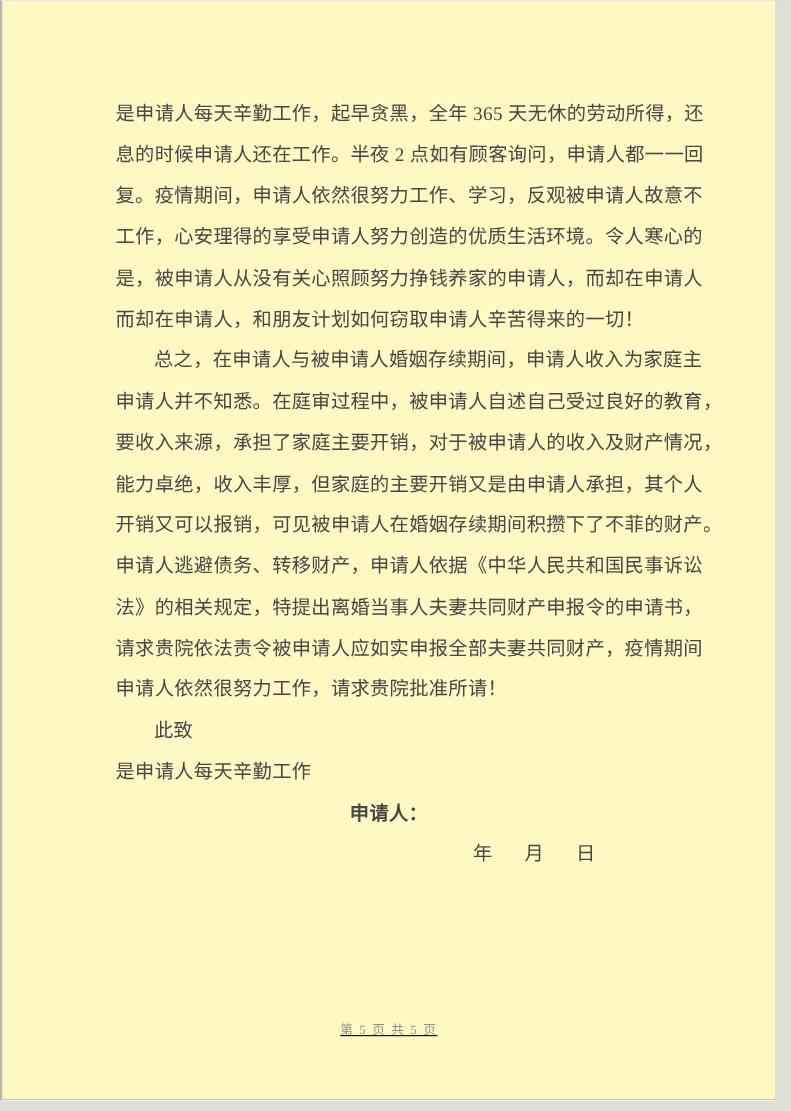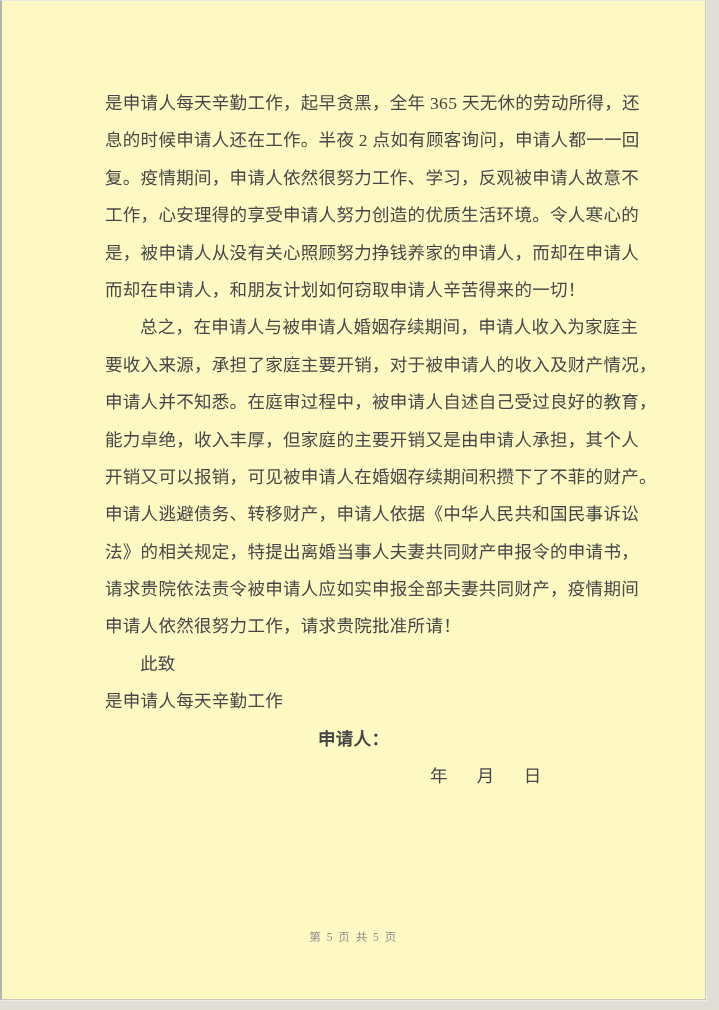--- a/index.html
+++ b/index.html
@@ -37,41 +37,42 @@
   .dateline {
     padding-left: 325px;
     display: flex;
     gap: 29px;
   }
   .footer {
     position: absolute; left: 0; top: 927px;
     width: 703px;
     text-align: center;
     line-height: 15px;
+    text-decoration: underline;
   }
   .footer-text {
     font-size: 11.5px;
     letter-spacing: 1.5px;
     color: #8f8f8f;
   }
 </style>
 </head>
 <body>
 
 <div class="page">
   <div class="content">
     <div class="line">是申请人每天辛勤工作，起早贪黑，全年 365 天无休的劳动所得，还</div>
     <div class="line">息的时候申请人还在工作。半夜 2 点如有顾客询问，申请人都一一回</div>
     <div class="line">复。疫情期间，申请人依然很努力工作、学习，反观被申请人故意不</div>
     <div class="line">工作，心安理得的享受申请人努力创造的优质生活环境。令人寒心的</div>
     <div class="line">是，被申请人从没有关心照顾努力挣钱养家的申请人，而却在申请人</div>
     <div class="line">而却在申请人，和朋友计划如何窃取申请人辛苦得来的一切！</div>
     <div class="line indent">总之，在申请人与被申请人婚姻存续期间，申请人收入为家庭主</div>
+    <div class="line">申请人并不知悉。在庭审过程中，被申请人自述自己受过良好的教育，</div>
     <div class="line">要收入来源，承担了家庭主要开销，对于被申请人的收入及财产情况，</div>
-    <div class="line">申请人并不知悉。在庭审过程中，被申请人自述自己受过良好的教育，</div>
     <div class="line">能力卓绝，收入丰厚，但家庭的主要开销又是由申请人承担，其个人</div>
     <div class="line">开销又可以报销，可见被申请人在婚姻存续期间积攒下了不菲的财产。</div>
     <div class="line">申请人逃避债务、转移财产，申请人依据《中华人民共和国民事诉讼</div>
     <div class="line">法》的相关规定，特提出离婚当事人夫妻共同财产申报令的申请书，</div>
     <div class="line">请求贵院依法责令被申请人应如实申报全部夫妻共同财产，疫情期间</div>
     <div class="line">申请人依然很努力工作，请求贵院批准所请！</div>
 
     <div class="line indent">此致</div>
     <div class="line">是申请人每天辛勤工作</div>
     <div class="line applicant">申请人：</div>

